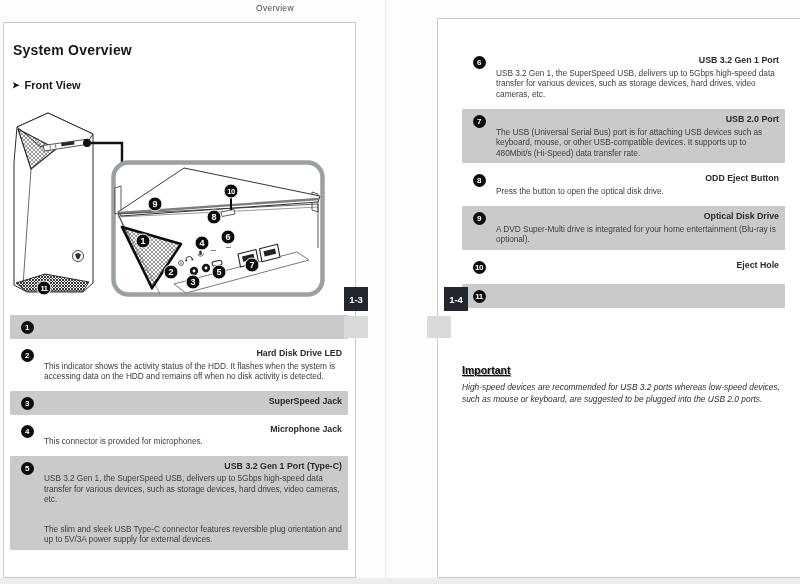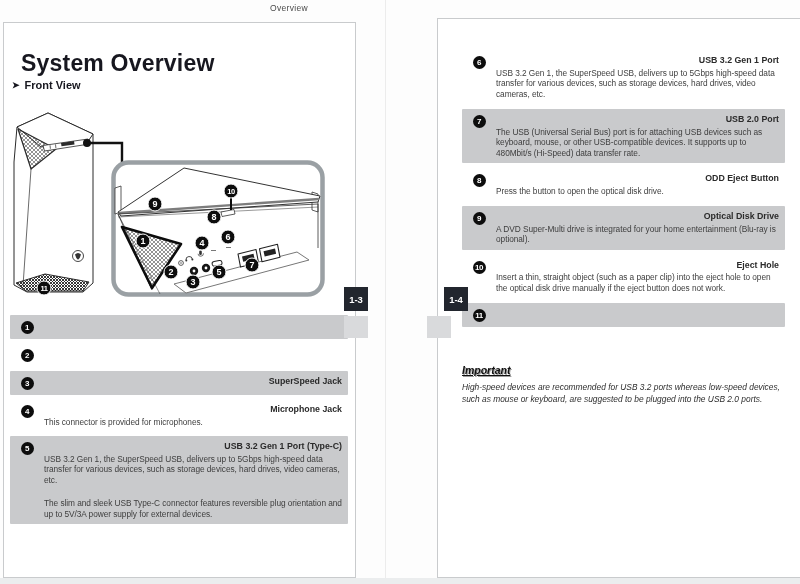--- a/index.html
+++ b/index.html
@@ -7,52 +7,52 @@
     width:800px;height:584px;position:relative;overflow:hidden;
     background:#fdfdfd;
     font-family:"Liberation Sans",sans-serif;
     -webkit-font-smoothing:antialiased;
   }
   .page{position:absolute;background:#fff;border:1px solid #c9cbcd;box-sizing:border-box;}
   #page-left{left:3px;top:22px;width:353px;height:556px;}
   #page-right{left:437px;top:18px;width:363px;height:560px;border-right:none;}
   .bottom-strip{position:absolute;left:0;top:578px;width:800px;height:6px;background:#ebedee;}
   .mid-line{position:absolute;left:385px;top:0;width:1px;height:578px;background:#ececec;}
-  .running-head{position:absolute;top:3px;left:236px;width:106px;text-align:center;
+  .running-head{position:absolute;top:3px;left:256px;width:106px;text-align:left;
     font-size:8.5px;color:#4b4b4b;letter-spacing:.3px;}
-  #doc-title{position:absolute;left:13px;top:42px;margin:8px;font-size:23px;font-weight:bold;
+  #doc-title{position:absolute;left:13px;top:42px;margin:0;font-size:14px;font-weight:bold;
     color:#17171f;letter-spacing:.2px;}
   .front-view{position:absolute;left:12px;top:79px;display:flex;align-items:center;gap:5px;
     font-size:11px;font-weight:bold;color:#17171f;}
   .front-view .arrow{font-size:9px;line-height:1;}
   .diagram{position:absolute;left:0;top:100px;width:350px;height:205px;}
 
   .items{position:absolute;display:flex;flex-direction:column;}
   #items-left{left:10px;top:315px;width:338px;gap:4px;}
   #items-right{left:462px;top:50px;width:323px;gap:5px;}
   .item{display:flex;padding:5px 6px 5px 0;border-radius:1px;}
   .item.shaded{background:#c9cacc;}
   .badge-col{flex:0 0 34px;display:flex;justify-content:center;align-items:flex-start;}
   .badge{width:13px;height:13px;border-radius:50%;background:#0d0d0d;color:#fff;
     font-size:8px;font-weight:bold;display:flex;align-items:center;justify-content:center;
     margin-top:1px;letter-spacing:-.5px;}
   .item-body{flex:1;min-width:0;}
   .item-title{font-size:8.8px;font-weight:bold;color:#2b2b2b;margin:0 0 2.5px 0;text-align:right;}
   .item-desc{margin:0;font-size:8.3px;color:#3e3e3e;line-height:1.27;letter-spacing:-.05px;}
-  .item-desc + .item-desc{margin-top:13px;}
+  .item-desc + .item-desc{margin-top:19px;}
 
   .tab{position:absolute;width:24px;height:24px;background:#22262e;color:#fff;
     font-size:9.5px;font-weight:bold;display:flex;align-items:center;justify-content:center;z-index:5;}
   .tab-shadow{position:absolute;width:24px;height:22px;background:#d9dadc;z-index:5;}
   #tab-13{left:344px;top:287px;} #tab-13-s{left:344px;top:316px;}
   #tab-14{left:427px;top:287px;margin-left:17px;} #tab-14-s{left:427px;top:316px;}
 
   .important{position:absolute;left:462px;top:360px;width:323px;}
   .important-label{display:inline-block;margin:0 0 6px 0;font-size:10.5px;font-weight:bold;
-    font-style:italic;color:#101010;text-decoration:underline;text-shadow:1px 1px 0 #9e9e9e;}
+    color:#101010;text-decoration:underline;text-shadow:1px 1px 0 #9e9e9e;}
   .important-text{margin:0;font-size:8.4px;font-style:italic;color:#2e2e2e;line-height:1.4;}
 
   .bnum{fill:#fff;font-weight:bold;font-size:9px;text-anchor:middle;
     font-family:"Liberation Sans",sans-serif;}
   .bnum-sm{font-size:7.5px;letter-spacing:-.5px;}
 </style>
 </head>
 <body>
 
 <div class="running-head">Overview</div>
@@ -196,20 +196,24 @@
 <div class="items" id="items-left">
   <div class="item shaded">
     <div class="badge-col">
         <span class="badge">1</span>
       </div>
   </div>
   <div class="item">
     <div class="badge-col">
         <span class="badge">2</span>
       </div>
+    <div class="item-body">
+        <div class="item-title">Hard Disk Drive LED</div>
+      <p class="item-desc">This indicator shows the activity status of the HDD. It flashes when the system is accessing data on the HDD and remains off when no disk activity is detected.</p>
+      </div>
   </div>
   <div class="item shaded">
     <div class="badge-col">
         <span class="badge">3</span>
       </div>
     <div class="item-body">
         <div class="item-title">SuperSpeed Jack</div>
       </div>
   </div>
   <div class="item">
@@ -269,21 +273,20 @@
         <div class="item-title">Optical Disk Drive</div>
       <p class="item-desc">A DVD Super-Multi drive is integrated for your home entertainment (Blu-ray is optional).</p>
       </div>
   </div>
   <div class="item">
     <div class="badge-col">
         <span class="badge">10</span>
       </div>
     <div class="item-body">
         <div class="item-title">Eject Hole</div>
-      <p class="item-desc">Insert a thin, straight object (such as a paper clip) into the eject hole to open the optical disk drive manually if the eject button does not work.</p>
       </div>
   </div>
   <div class="item shaded">
     <div class="badge-col">
         <span class="badge">11</span>
       </div>
   </div>
 </div>
 
 <div class="important">

